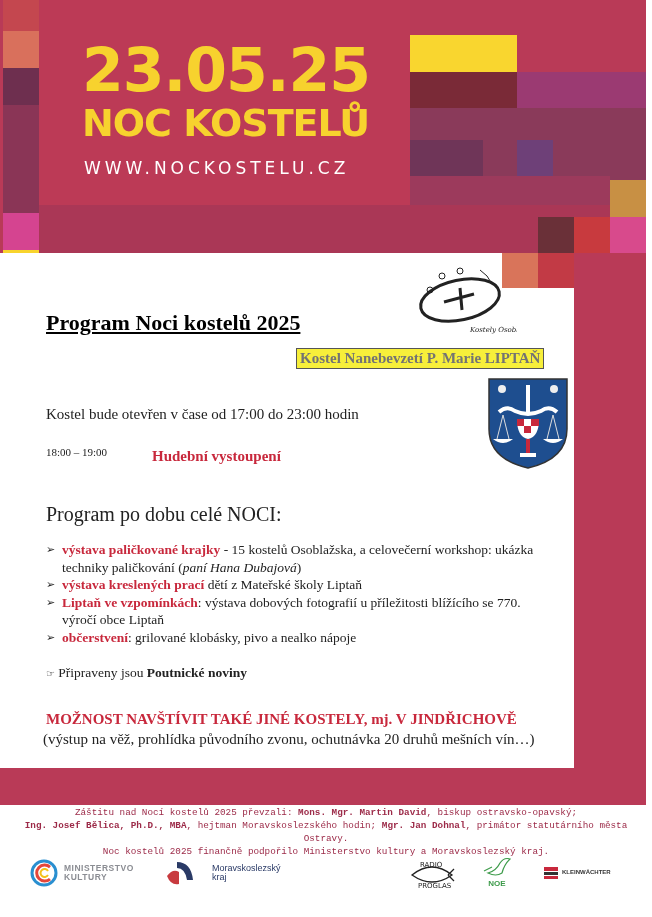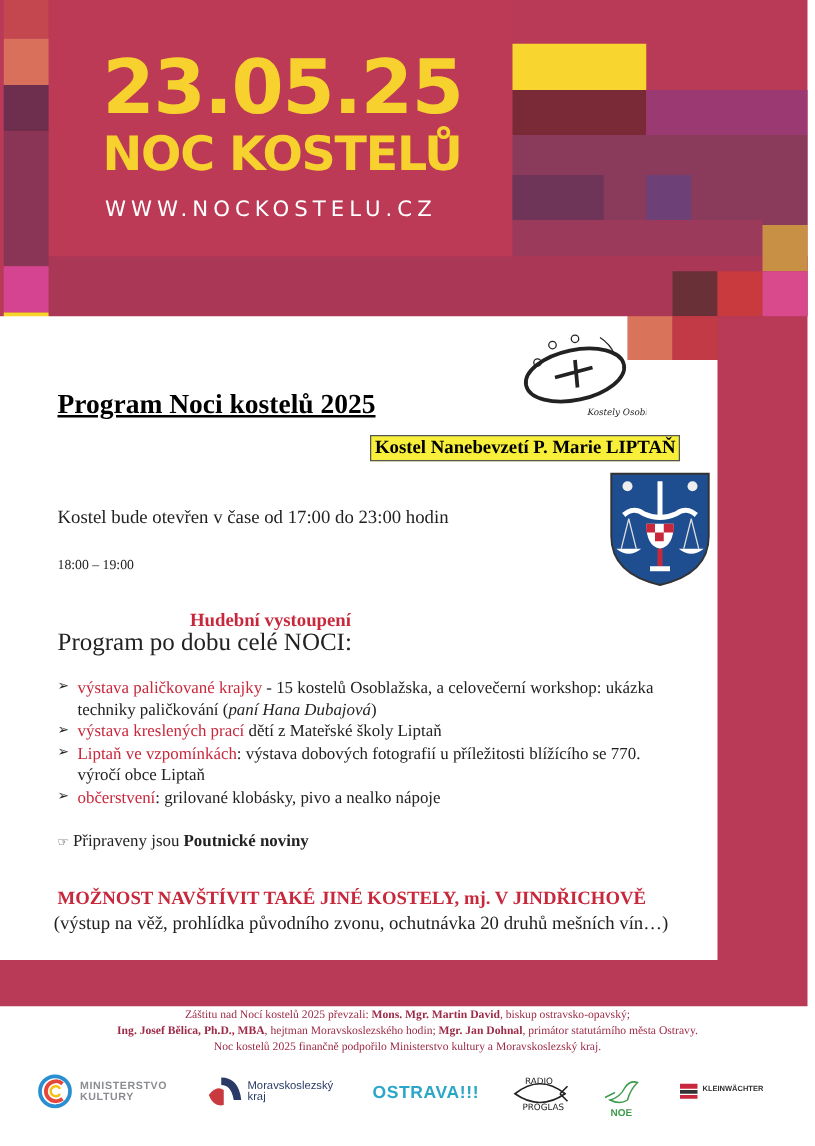--- a/index.html
+++ b/index.html
@@ -11,45 +11,45 @@
 
   .title-block { position: absolute; left: 39px; top: 0; width: 371px; height: 205px; background: #bc3a56; }
   .date { position: absolute; left: 82px; top: 28px; font-family: "DejaVu Sans", sans-serif; font-weight: bold; color: #f7d22e; font-size: 60px; letter-spacing: -1px; line-height: 1; margin-top: 12px; }
   .event { position: absolute; left: 82px; top: 104px; font-family: "DejaVu Sans", sans-serif; font-weight: bold; color: #f7d22e; font-size: 38px; letter-spacing: -1px; line-height: 1; }
   .url { position: absolute; left: 84px; top: 160px; font-family: "DejaVu Sans", sans-serif; color: #ffffff; font-size: 17px; letter-spacing: 4px; line-height: 1; }
 
   .white-panel { position: absolute; background: #ffffff; }
 
   .prog-title { position: absolute; left: 46px; top: 310px; font-size: 22px; font-weight: bold; text-decoration: underline; color: #000000; }
   .logo-osob { position: absolute; left: 412px; top: 262px; width: 105px; height: 76px; }
-  .church-name { position: absolute; left: 296px; top: 348px; background: #f7ef3a; border: 1px solid #555; padding: 0 3px; font-weight: bold; font-size: 15px; line-height: 19px; color: #000000; }
+  .church-name { position: absolute; left: 296px; top: 348px; background: #f7ef3a; border: 1px solid #555; padding: 0 3px; font-weight: bold; font-size: 15px; line-height: 19px; color: #737373; }
   .coat { position: absolute; left: 487px; top: 377px; width: 82px; height: 93px; }
   .open-hours { position: absolute; left: 46px; top: 406px; font-size: 15px; font-weight: normal; }
   .slot-time { position: absolute; left: 46px; top: 446px; font-size: 11px; }
-  .slot-desc { position: absolute; left: 152px; top: 446px; font-size: 15px; font-weight: bold; color: #c8283c; line-height: 21px; margin-top: 41px; }
+  .slot-desc { position: absolute; left: 152px; top: 446px; font-size: 15px; font-weight: bold; color: #c8283c; line-height: 21px; }
   .slot-desc i { font-weight: normal; font-style: italic; }
   .night-title { position: absolute; left: 46px; top: 503px; font-size: 20px; font-weight: normal; }
 
   .list { position: absolute; left: 46px; top: 541px; width: 500px; font-size: 13.5px; line-height: 17.5px; list-style: none; }
   .list li { position: relative; padding-left: 16px; }
   .list li .arrow { position: absolute; left: 0; top: 0; font-size: 11px; }
-  .list .hl { color: #c8283c; font-weight: normal; }
+  .list .hl { color: #c8283c; font-weight: bold; }
 
   .note { position: absolute; left: 46px; top: 665px; font-size: 13.5px; }
   .note b { font-weight: bold; text-align: right; }
   .other-title { position: absolute; left: 46px; top: 711px; font-size: 15px; font-weight: bold; color: #c8283c; }
   .other-desc { position: absolute; left: 43px; top: 731px; font-size: 15px; }
 
-  .footer-text { position: absolute; left: 0; top: 806px; width: 652px; text-align: center; font-family: Liberation Serif, serif; font-size: 9.3px; line-height: 13px; color: #9c2a48; }
+  .footer-text { position: absolute; left: 0; top: 806px; width: 652px; text-align: center; font-family: Liberation Mono, monospace; font-size: 9.3px; line-height: 13px; color: #9c2a48; }
   .footer-text b { font-weight: bold; }
 
   .logos { position: absolute; left: 0; top: 850px; width: 652px; height: 45px; }
   .logo { position: absolute; top: 0; height: 45px; display: flex; align-items: center; font-family: "Liberation Sans", sans-serif; }
   .mk-text { font-size: 8.5px; font-weight: bold; color: #8b8d93; line-height: 9px; letter-spacing: 0.5px; margin-left: 6px; }
-  .msk-text { font-size: 9px; color: #2a3a66; line-height: 9px; margin-left: 3px; }
+  .msk-text { font-size: 9px; color: #2a3a66; line-height: 9px; margin-left: 17px; }
   .ostrava { font-size: 14px; font-weight: bold; color: #2aa6c8; letter-spacing: 0.5px; }
   .noe-text { font-size: 8px; font-weight: bold; color: #3d9b4a; }
   .klein-text { font-size: 6px; font-weight: bold; color: #333; margin-left: 3px; line-height: 7px; }
 </style>
 </head>
 <body>
 
 <div class="poster-bg"></div>
 
 <div class="blk" style="left:3px;top:0;width:36px;height:31px;background:#c4474f;"></div>
@@ -174,31 +174,28 @@
   <div class="logo" style="left:165px;">
     <svg width="30" height="30" viewBox="0 0 30 30">
       <path d="M2 18 Q8 10 14 14 L14 26 Q6 28 2 18 Z" fill="#c83a3e"></path>
       <path d="M12 4 Q26 4 28 22 L22 22 Q20 10 12 10 Z" fill="#2a3a66"></path>
     </svg>
     <div class="msk-text">
         <div>Moravskoslezský</div>
         <div>kraj</div>
       </div>
   </div>
-  <div class="logo" style="left:298px;">
-    <span class="ostrava">OSTRAVA!!!</span>
-  </div>
   <div class="logo" style="left:408px;">
     <svg width="48" height="36" viewBox="0 0 48 36">
       <path d="M4 20 Q24 4 44 20 Q24 34 4 20 Z M40 20 L46 14 M40 20 L46 26" fill="none" stroke="#222" stroke-width="1.3"></path>
       <text x="12" y="12" font-size="7" font-family="DejaVu Sans, sans-serif" fill="#222">RADIO</text>
       <text x="10" y="33" font-size="7" font-family="DejaVu Sans, sans-serif" fill="#222">PROGLAS</text>
     </svg>
   </div>
-  <div class="logo" style="left:482px;flex-direction:column;justify-content:flex-end;">
+  <div class="logo" style="left:482px;flex-direction:column;justify-content:center;">
     <svg width="30" height="22" viewBox="0 0 30 22">
       <path d="M6 16 Q14 14 18 6 Q22 0 28 2 Q22 8 20 16 Q14 20 6 16 Z" fill="none" stroke="#3d9b4a" stroke-width="1.2"></path>
       <path d="M2 14 L10 10" stroke="#3d9b4a" stroke-width="1.2"></path>
     </svg>
     <span class="noe-text">NOE</span>
   </div>
   <div class="logo" style="left:543px;">
     <svg width="16" height="14" viewBox="0 0 16 14">
       <rect x="1" y="1" width="14" height="4" fill="#c8283c"></rect>
       <rect x="1" y="6" width="14" height="3" fill="#333"></rect>

